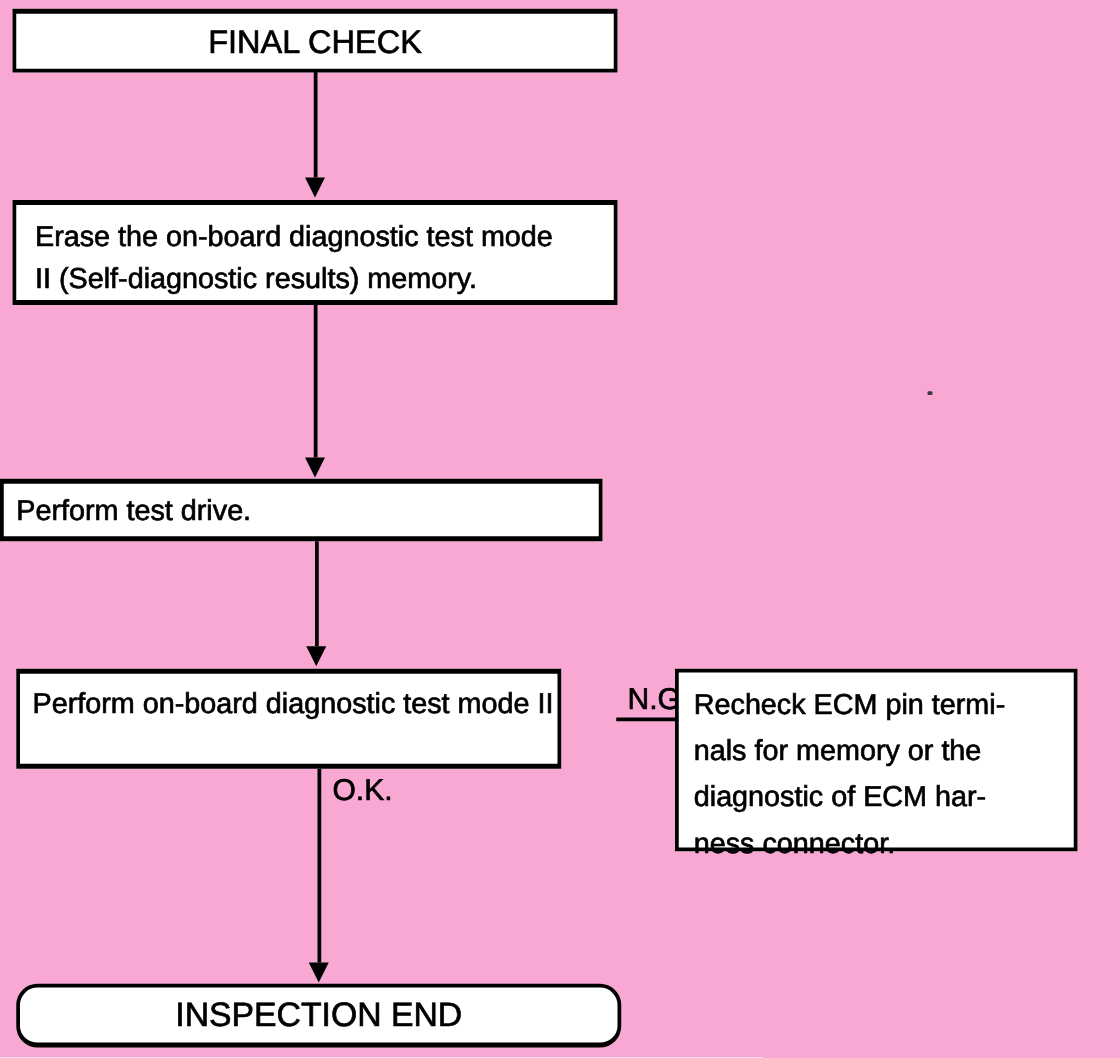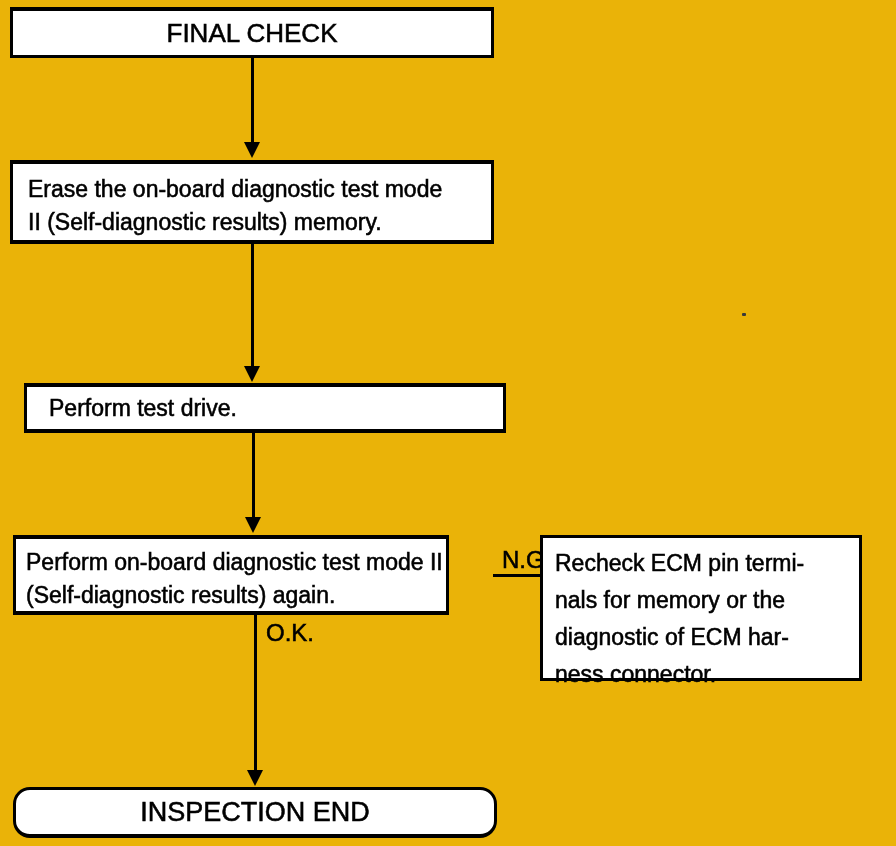--- a/index.html
+++ b/index.html
@@ -1,42 +1,42 @@
 <!DOCTYPE html>
 <html><head>
 <meta charset="utf-8">
 <style>
   html, body { margin: 0; padding: 0; background: #ffffff; }
   .canvas {
     position: relative;
     width: 896px;
     height: 846px;
-    background: #eab308;
+    background: #f9a8d4;
     font-family: "Liberation Sans", "DejaVu Sans", sans-serif;
     color: #000000;
     overflow: hidden;
     -webkit-text-stroke: 0.55px #000;
   }
   .node {
     position: absolute;
     box-sizing: border-box;
     border: 3px solid #000;
     background: #fff;
     font-size: 23px;
     line-height: 33px;
   }
   .node .line { white-space: nowrap; }
   
   .n-final   { left: 10px;  top: 7px;   width: 484px; height: 51px;
                display: flex; align-items: center; justify-content: center;
                font-size: 26px; border-width: 4px 3px 3px 3px; }
   .n-erase   { left: 10px;  top: 160px; width: 484px; height: 84px;
                padding: 9px 8px 0 15px; border-width: 4px 3px 4px 3px; }
-  .n-drive   { left: 24px;  top: 383px; width: 482px; height: 50px;
-               display: flex; align-items: center; padding-left: 22px;
+  .n-drive   { left: 0;  top: 383px; width: 482px; height: 50px;
+               display: flex; align-items: center; padding-left: 10px;
                border-width: 4px 3px 4px 3px; }
   .n-again   { left: 13px;  top: 535px; width: 436px; height: 80px;
                padding: 7px 8px 0 10px; border-width: 4px 3px 4px 3px; }
   .n-recheck { left: 540px; top: 535px; width: 322px; height: 146px;
                padding: 7px 6px 0 12px; line-height: 37px; border-width: 3px; }
   .n-end     { left: 13px;  top: 787px; width: 484px; height: 51px;
                display: flex; align-items: center; justify-content: center;
                font-size: 27px; border-width: 3px 3px 4px 3px; border-radius: 17px; }
   
   .vstem { position: absolute; width: 3px; background: #000; }
@@ -91,21 +91,20 @@
 
   <div class="node n-drive">
     <div class="line">Perform test drive.</div>
   </div>
 
   <div class="vstem a3"></div>
   <div class="head-down a3h"></div>
 
   <div class="node n-again">
     <div class="line">Perform on-board diagnostic test mode II</div>
-    <div class="line">(Self-diagnostic results) again.</div>
   </div>
 
   <div class="edge-label lbl-ng">N.G.</div>
   <div class="hstem ah"></div>
   <div class="head-right ahh"></div>
 
   <div class="node n-recheck">
     <div class="line">Recheck ECM pin termi-</div>
     <div class="line">nals for memory or the</div>
     <div class="line">diagnostic of ECM har-</div>

